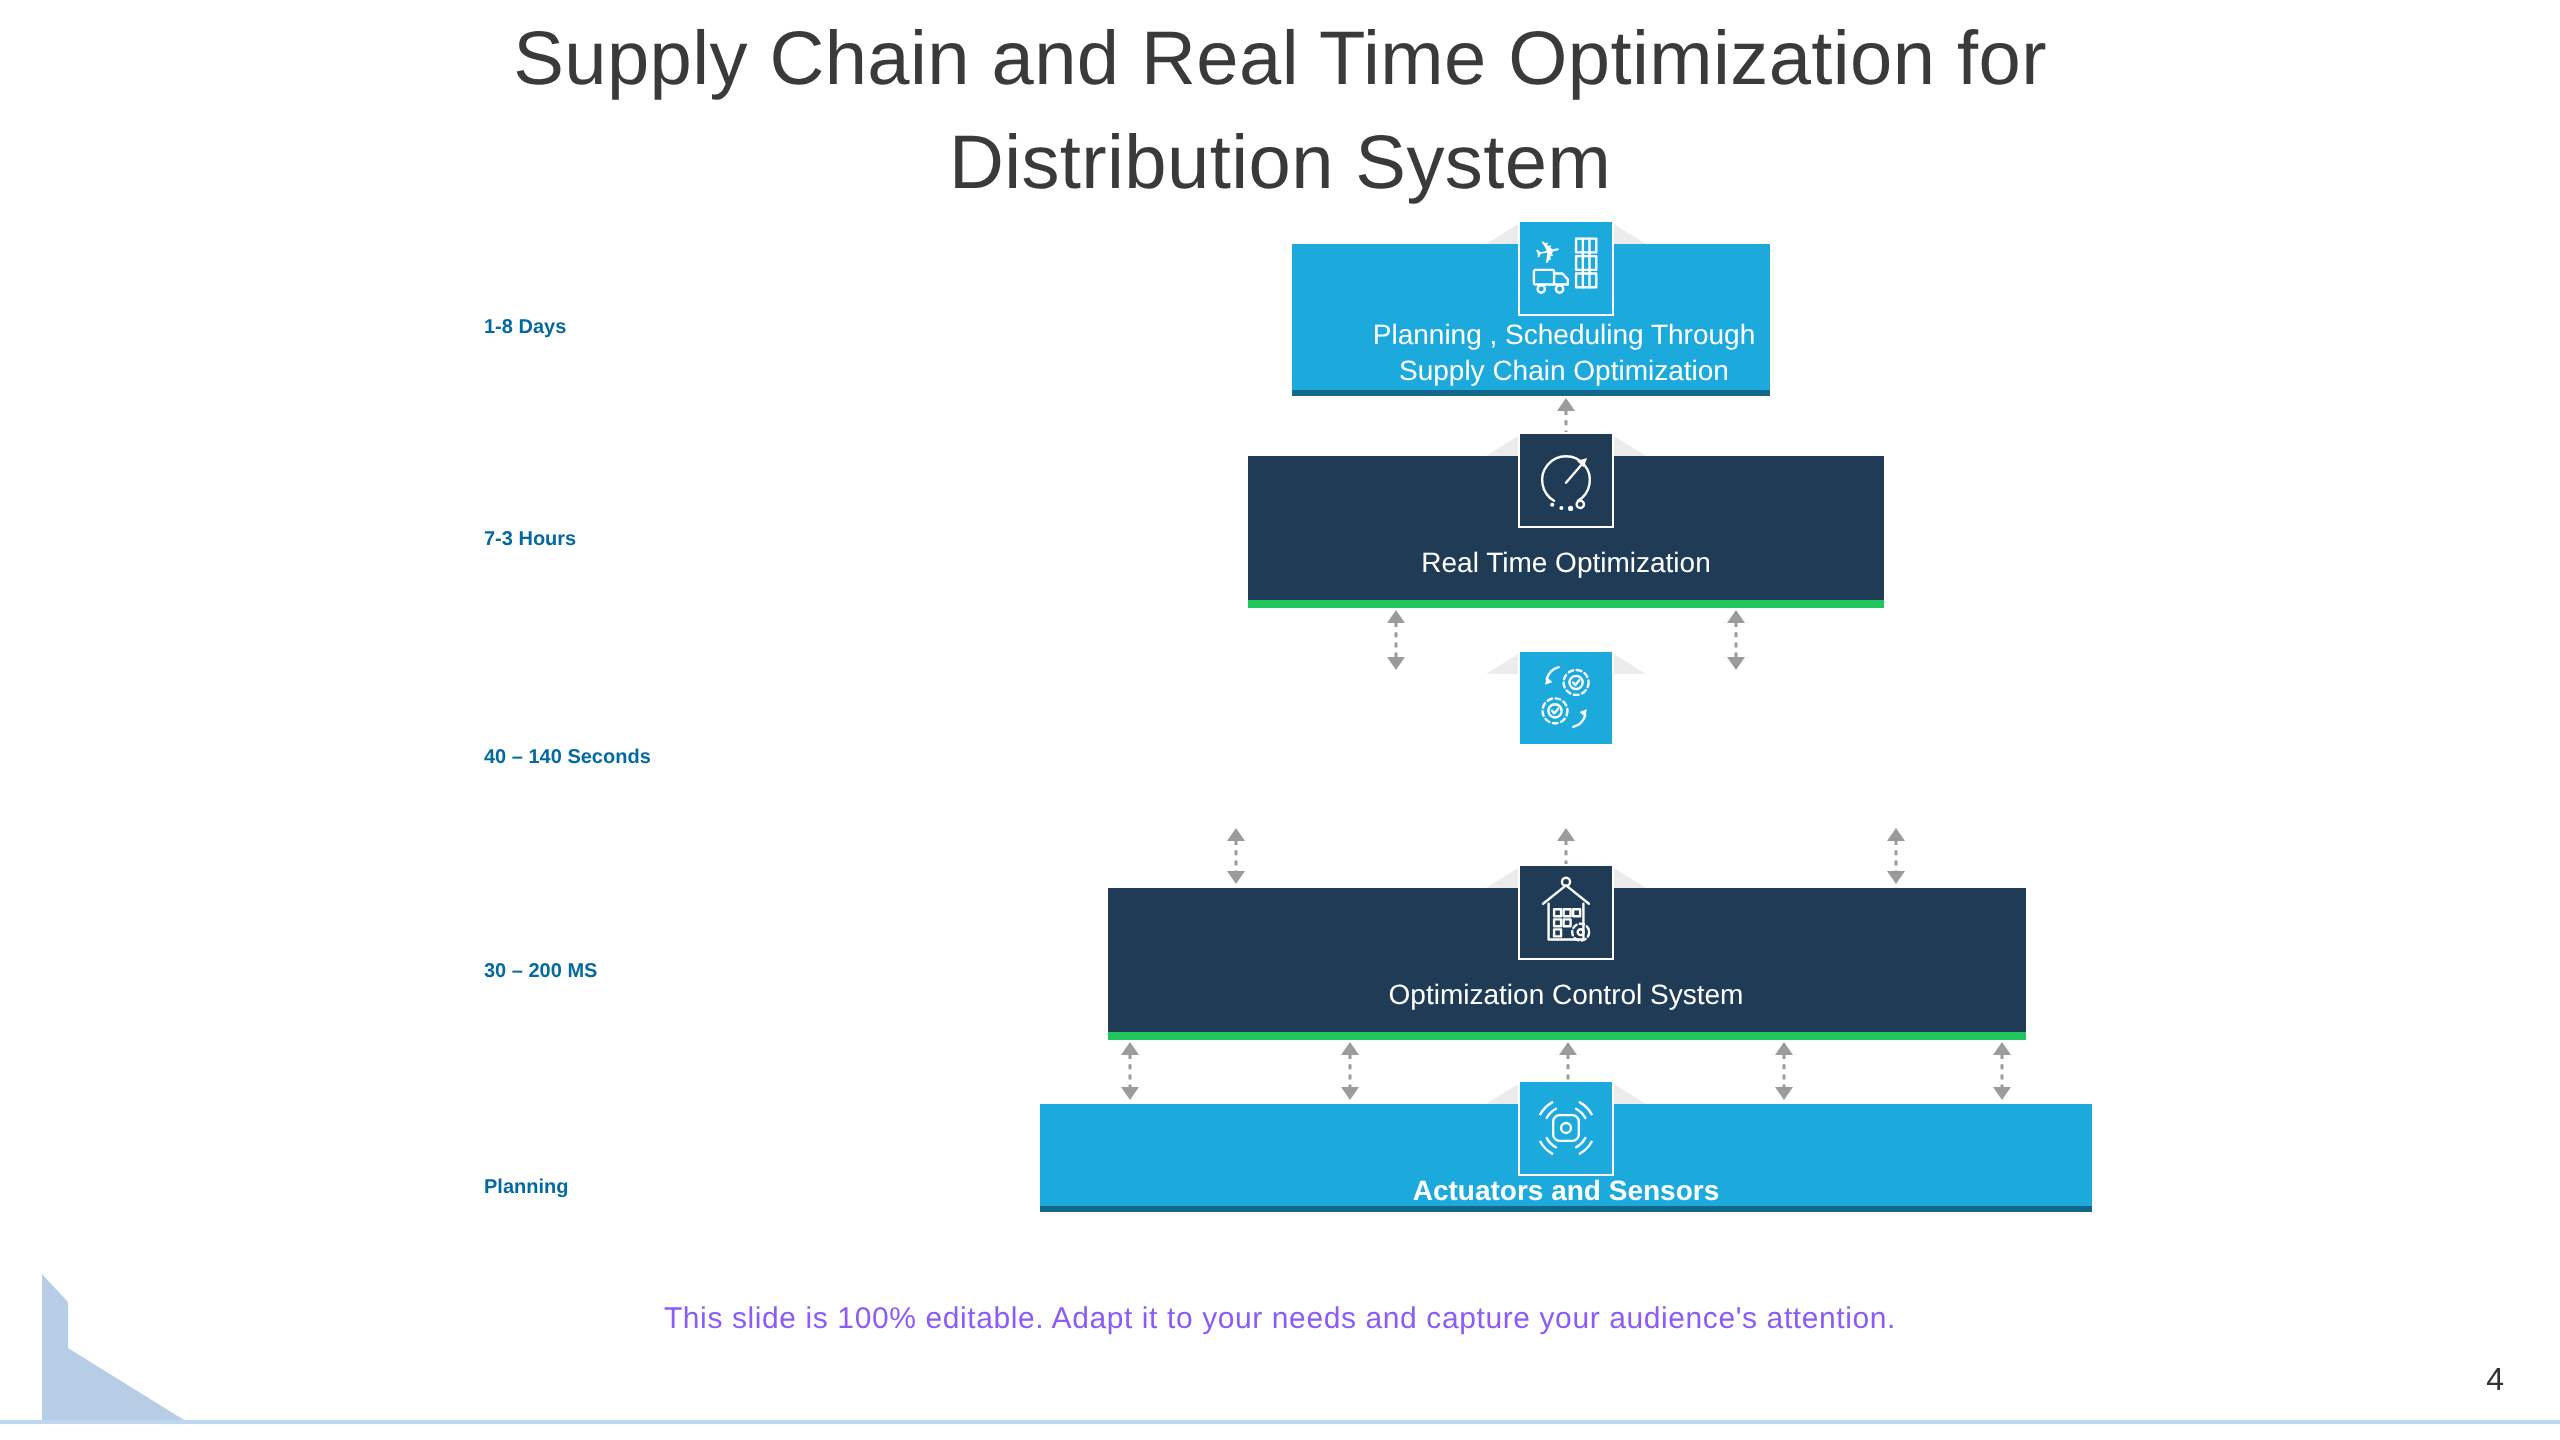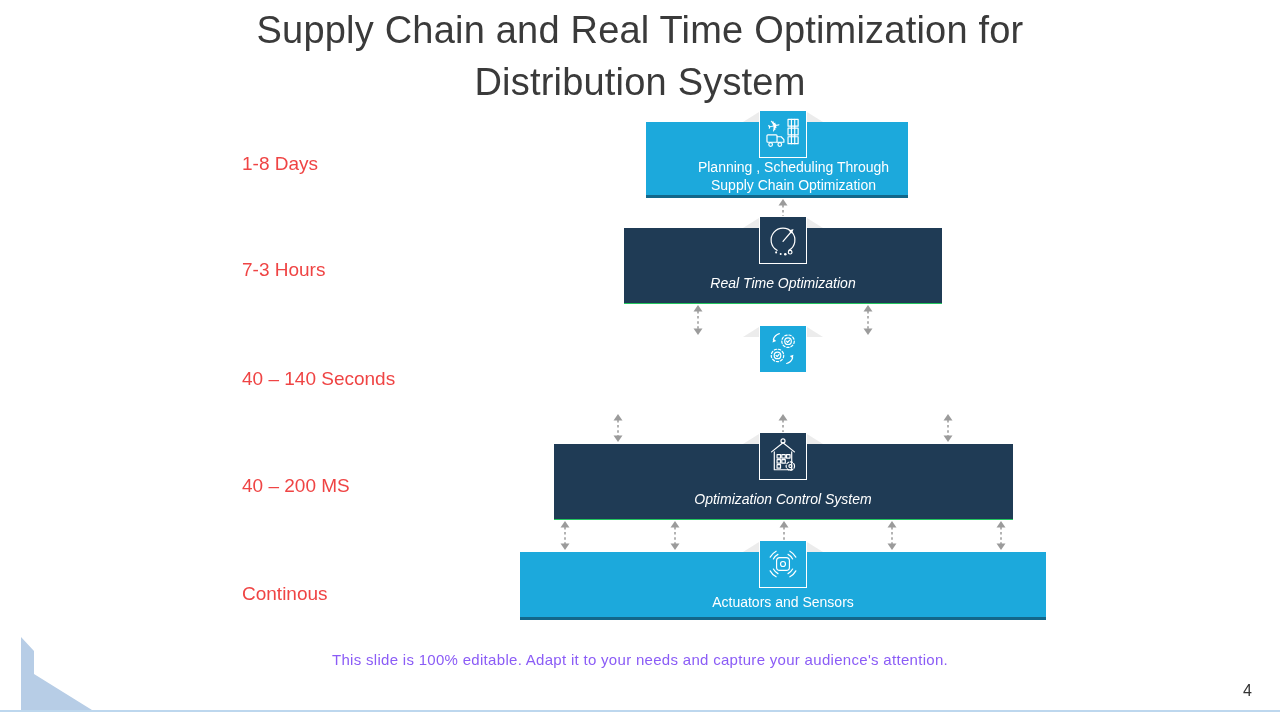--- a/index.html
+++ b/index.html
@@ -1,27 +1,27 @@
 <!DOCTYPE html>
 <html style="--light: #1CA9DC; --dark: #1F3B55; --line: #BDD7EE;"><head>
 <meta charset="utf-8">
 <style>
   html,body{margin:0;padding:0;background:#fff;}
   .slide{position:relative;width:1280px;height:720px;background:#ffffff;overflow:hidden;
          font-family:"Liberation Sans", sans-serif;}
   .title{position:absolute;top:4px;left:0;width:100%;text-align:center;
          font-size:38px;line-height:52px;color:#3a3a3a;letter-spacing:.2px;}
   .diagram{position:absolute;left:0;top:0;width:100%;height:100%;}
-  .time-label{position:absolute;font-weight:normal;font-size:19px;color:#ef4444;
+  .time-label{position:absolute;font-weight:bold;font-size:10px;color:#0369a1;
               transform:translateY(-50%);white-space:nowrap;z-index:2;}
   .box{position:absolute;color:#fff;box-sizing:border-box;text-align:center;
        font-size:14px;line-height:18px;display:flex;align-items:center;justify-content:center;
        padding-top:34px;z-index:2;}
   .box.light{background:var(--light);border-bottom:3px solid #13678a;}
-  .box.dark{background:var(--dark);border-bottom:1px solid #22c55e;font-style:italic;}
+  .box.dark{background:var(--dark);border-bottom:4px solid #22c55e;}
   .box-label{width:100%;}
   .icon-sq{position:absolute;width:48px;height:48px;border:1.5px solid #fff;box-sizing:border-box;
            display:flex;align-items:center;justify-content:center;z-index:3;}
   .icon-sq.light{background:var(--light);}
   .icon-sq.dark{background:var(--dark);}
   .icon-sq svg{display:block;}
   .shoulder{position:absolute;width:0;height:0;z-index:1;}
   .shoulder.l{border-left:16px solid transparent;border-bottom:10px solid #ececec;}
   .shoulder.r{border-right:16px solid transparent;border-bottom:10px solid #ececec;}
   .arrow{position:absolute;z-index:1;}
@@ -37,21 +37,21 @@
 <div class="slide">
   <div class="title">
     <div>Supply Chain and Real Time Optimization for</div>
     <div>Distribution System</div>
   </div>
 
   <div class="diagram">
       <div class="time-label" style="left: 242px; top: 164px;">1-8 Days</div>
       <div class="shoulder l" style="left: 743px; top: 112px;"></div>
       <div class="shoulder r" style="left: 807px; top: 112px;"></div>
-      <div class="box light" style="left: 645.5px; top: 122px; width: 262px; height: 76px; padding-left: 34px;">
+      <div class="box light" style="left: 645.5px; top: 122px; width: 239px; height: 76px; padding-left: 34px;">
         <div class="box-label">
           <div>Planning , Scheduling Through</div>
           <div>Supply Chain Optimization</div>
         </div>
       </div>
       <div class="icon-sq light" style="left: 759px; top: 110px;">
         <svg width="44" height="44" viewBox="0 0 48 48" fill="none" stroke="#fff" stroke-width="1.3" stroke-linecap="round" stroke-linejoin="round">
    <text x="7" y="21" font-size="17" fill="#fff" stroke="none" transform="rotate(-12 15 15)">✈</text>
    <rect x="6.5" y="25" width="11" height="8" rx="1"></rect>
    <path d="M17.5 27 h4.5 l3 3.2 v2.8 h-7.5"></path>
@@ -107,21 +107,21 @@
       <div class="arrow" style="left: 692px; top: 305px;"><svg width="12" height="30">
   <path d="M6 0 L10.5 6.5 L1.5 6.5 Z" fill="#9B9B9B"></path>
   <path d="M6 30 L10.5 23.5 L1.5 23.5 Z" fill="#9B9B9B"></path>
   <line x1="6" y1="6" x2="6" y2="24" stroke="#9B9B9B" stroke-width="1.5" stroke-dasharray="2.5 2.6"></line>
         </svg></div>
       <div class="arrow" style="left: 862px; top: 305px;"><svg width="12" height="30">
   <path d="M6 0 L10.5 6.5 L1.5 6.5 Z" fill="#9B9B9B"></path>
   <path d="M6 30 L10.5 23.5 L1.5 23.5 Z" fill="#9B9B9B"></path>
   <line x1="6" y1="6" x2="6" y2="24" stroke="#9B9B9B" stroke-width="1.5" stroke-dasharray="2.5 2.6"></line>
         </svg></div>
-      <div class="time-label" style="left: 242px; top: 486px;">40 – 200 MS</div>
+      <div class="time-label" style="left: 242px; top: 486px;">30 – 200 MS</div>
       <div class="shoulder l" style="left: 743px; top: 434px;"></div>
       <div class="shoulder r" style="left: 807px; top: 434px;"></div>
       <div class="box dark" style="left: 553.5px; top: 444px; width: 459px; height: 76px;">
         <div class="box-label">
           <div>Optimization Control System</div>
         </div>
       </div>
       <div class="icon-sq dark" style="left: 759px; top: 432px;">
         <svg width="44" height="44" viewBox="0 0 48 48" fill="none" stroke="#fff" stroke-width="1.3" stroke-linecap="round" stroke-linejoin="round">
    <polyline points="11.5,19.5 24,9.5 36.5,19.5"></polyline>
@@ -145,24 +145,24 @@
       <div class="arrow" style="left: 777px; top: 414px;"><svg width="12" height="28">
   <path d="M6 0 L10.5 6.5 L1.5 6.5 Z" fill="#9B9B9B"></path>
   <path d="M6 28 L10.5 21.5 L1.5 21.5 Z" fill="#9B9B9B"></path>
   <line x1="6" y1="6" x2="6" y2="22" stroke="#9B9B9B" stroke-width="1.5" stroke-dasharray="2.5 2.6"></line>
         </svg></div>
       <div class="arrow" style="left: 942px; top: 414px;"><svg width="12" height="28">
   <path d="M6 0 L10.5 6.5 L1.5 6.5 Z" fill="#9B9B9B"></path>
   <path d="M6 28 L10.5 21.5 L1.5 21.5 Z" fill="#9B9B9B"></path>
   <line x1="6" y1="6" x2="6" y2="22" stroke="#9B9B9B" stroke-width="1.5" stroke-dasharray="2.5 2.6"></line>
         </svg></div>
-      <div class="time-label" style="left: 242px; top: 594px;">Continous</div>
+      <div class="time-label" style="left: 242px; top: 594px;">Planning</div>
       <div class="shoulder l" style="left: 743px; top: 542px;"></div>
       <div class="shoulder r" style="left: 807px; top: 542px;"></div>
-      <div class="box light" style="left: 520px; top: 552px; width: 526px; height: 68px;">
+      <div class="box light" style="left: 520px; top: 552px; width: 526px; height: 54px; font-weight: bold;">
         <div class="box-label">
           <div>Actuators and Sensors</div>
         </div>
       </div>
       <div class="icon-sq light" style="left: 759px; top: 540px;">
         <svg width="44" height="44" viewBox="0 0 48 48" fill="none" stroke="#fff" stroke-width="1.3" stroke-linecap="round" stroke-linejoin="round">
    <rect x="17" y="17" width="14" height="14" rx="3.5"></rect>
    <rect x="21.3" y="21.3" width="5.4" height="5.4" rx="2.7"></rect>
    <defs>
             <g id="wv">

